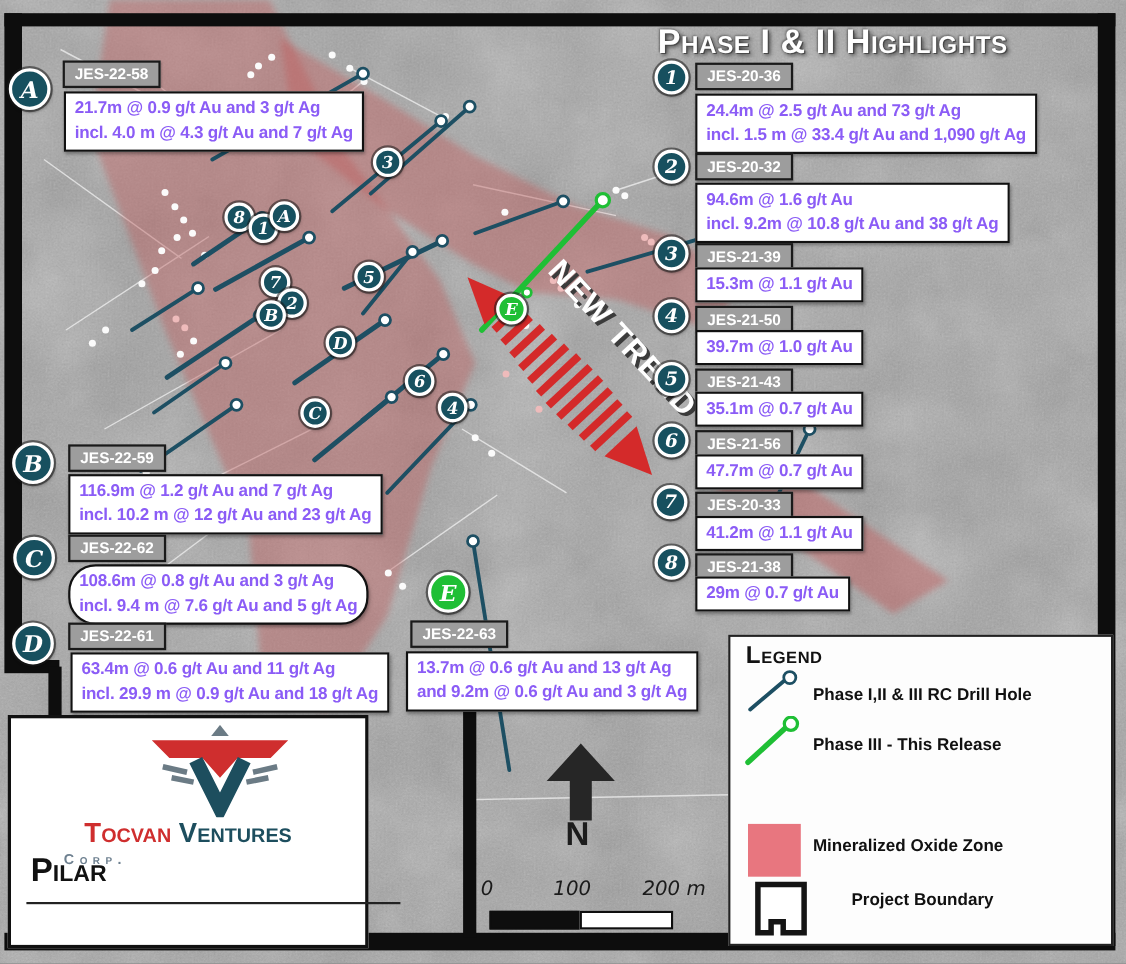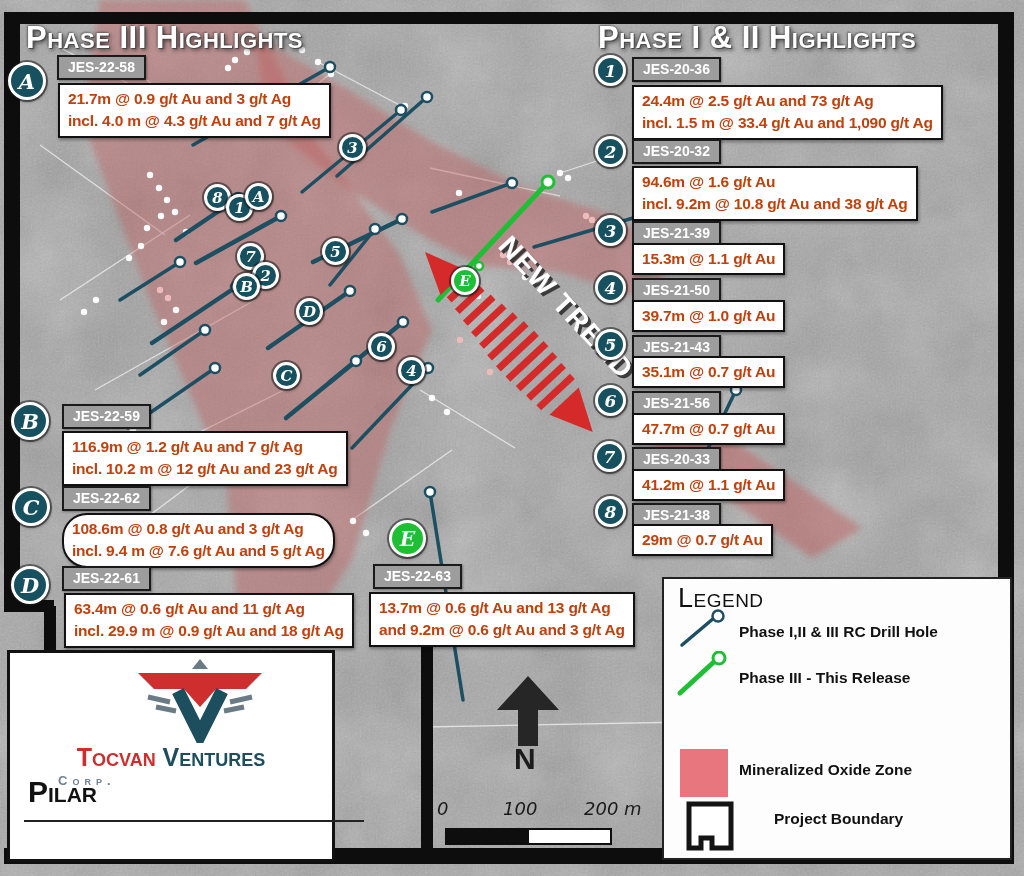--- a/index.html
+++ b/index.html
@@ -8,37 +8,37 @@
   .abs{position:absolute;}
   svg text{font-family:"Liberation Sans",sans-serif;}
 
   .map-title{position:absolute;font-weight:bold;font-size:31px;letter-spacing:.5px;
     font-variant:small-caps;color:#fff;
     text-shadow:1px 1px 0 #4a4a4a,2px 2px 4px rgba(0,0,0,.65),-1px -1px 2px rgba(0,0,0,.35);}
 
   .chip{position:absolute;background:#9d9d9d;border:2px solid #1a1a1a;color:#fff;
     font-weight:bold;font-size:14px;padding:2px 9px 3px;z-index:4;white-space:nowrap;
     box-shadow:1px 1px 2px rgba(0,0,0,.35);}
-  .rbox{position:absolute;background:#fff;border:2.5px solid #111;color:#c2410c;
+  .rbox{position:absolute;background:#fff;border:2.5px solid #111;color:#8b5cf6;
     font-weight:bold;font-size:15.5px;line-height:1.45;padding:3px 8px;z-index:4;
     letter-spacing:-0.2px;box-shadow:1px 2px 3px rgba(0,0,0,.35);}
   .rline{white-space:nowrap;}
 
   .mk{position:absolute;border-radius:50%;background:#17505f;color:#fff;z-index:6;
     display:flex;align-items:center;justify-content:center;box-sizing:border-box;
     font-family:"DejaVu Serif",serif;font-style:italic;font-weight:bold;
     border:3px solid #fff;box-shadow:0 0 0 2px rgba(25,25,25,.55),1px 2px 3px rgba(0,0,0,.4);}
   .mk-lg{width:38px;height:38px;font-size:21px;}
   .mk-md{width:31px;height:31px;font-size:17px;}
   .mk-sm{width:27px;height:27px;font-size:15px;}
   .mk-green{background:#1fbf35;}
 
   .legend-box{position:absolute;left:662px;top:577px;width:346px;height:279px;
     background:#fdfdfd;border:2px solid #222;z-index:5;}
-  .legend-title{position:absolute;left:14px;top:4px;font-weight:normal;font-size:27px;
+  .legend-title{position:absolute;left:14px;top:4px;font-weight:bold;font-size:22px;
     font-variant:small-caps;color:#111;letter-spacing:.5px;}
   .legend-label{position:absolute;font-weight:bold;font-size:15.5px;color:#111;white-space:nowrap;}
 
   .logo-card{position:absolute;left:7px;top:650px;width:328px;height:212px;
     background:#fff;border:3px solid #111;z-index:5;box-sizing:border-box;}
   .company-line{position:absolute;left:0;top:90px;width:100%;text-align:center;
     font-variant:small-caps;font-weight:bold;font-size:25px;letter-spacing:0px;}
   .corp-line{position:absolute;left:0;top:120px;width:100%;text-align:left;
     font-variant:small-caps;font-weight:bold;font-size:13px;letter-spacing:5px;color:#6e8090;margin-left:48px;}
   .project-name{position:absolute;left:18px;top:122px;font-variant:small-caps;
@@ -221,21 +221,20 @@
       <rect x="20" y="600" width="34" height="12"></rect>
       <rect x="44" y="606" width="12" height="46"></rect>
       <rect x="421" y="640" width="12" height="212"></rect>
     </g>
 
     <g transform="translate(497,676)">
       <polygon points="31,0 62,34 41,34 41,70 21,70 21,34 0,34" fill="#262626"></polygon>
     </g>
   </svg>
 
-  <div class="map-title" style="left:26px;top:20px;">Phase III Highlights</div>
   <div class="map-title" style="left:598px;top:20px;">Phase I &amp; II Highlights</div>
 
   <div class="mk mk-lg" style="left:8px;top:62px;">
       <span>A</span>
     </div>
   <div class="chip" style="left:57px;top:55px;">JES-22-58</div>
   <div class="rbox" style="left:58px;top:83px;">
     <div class="rline">21.7m @ 0.9 g/t Au and 3 g/t Ag</div>
     <div class="rline">incl. 4.0 m @ 4.3 g/t Au and 7 g/t Ag</div>
   </div>

